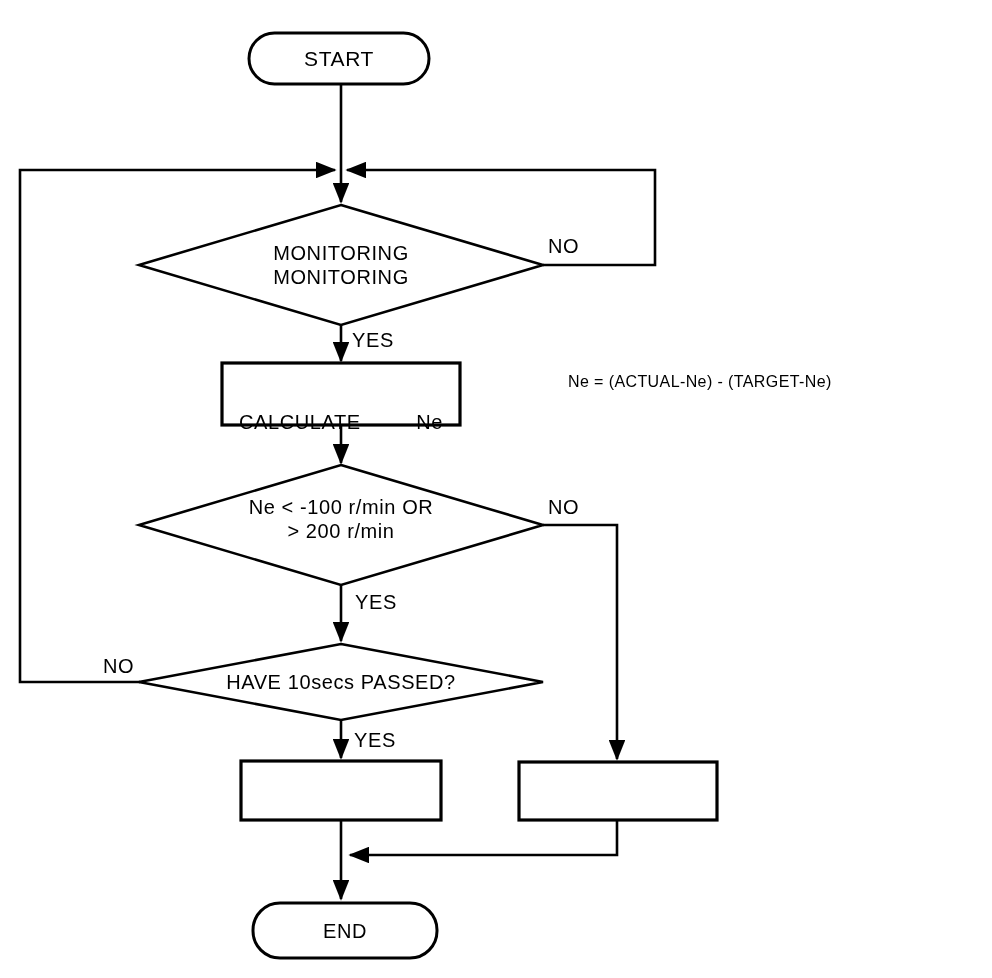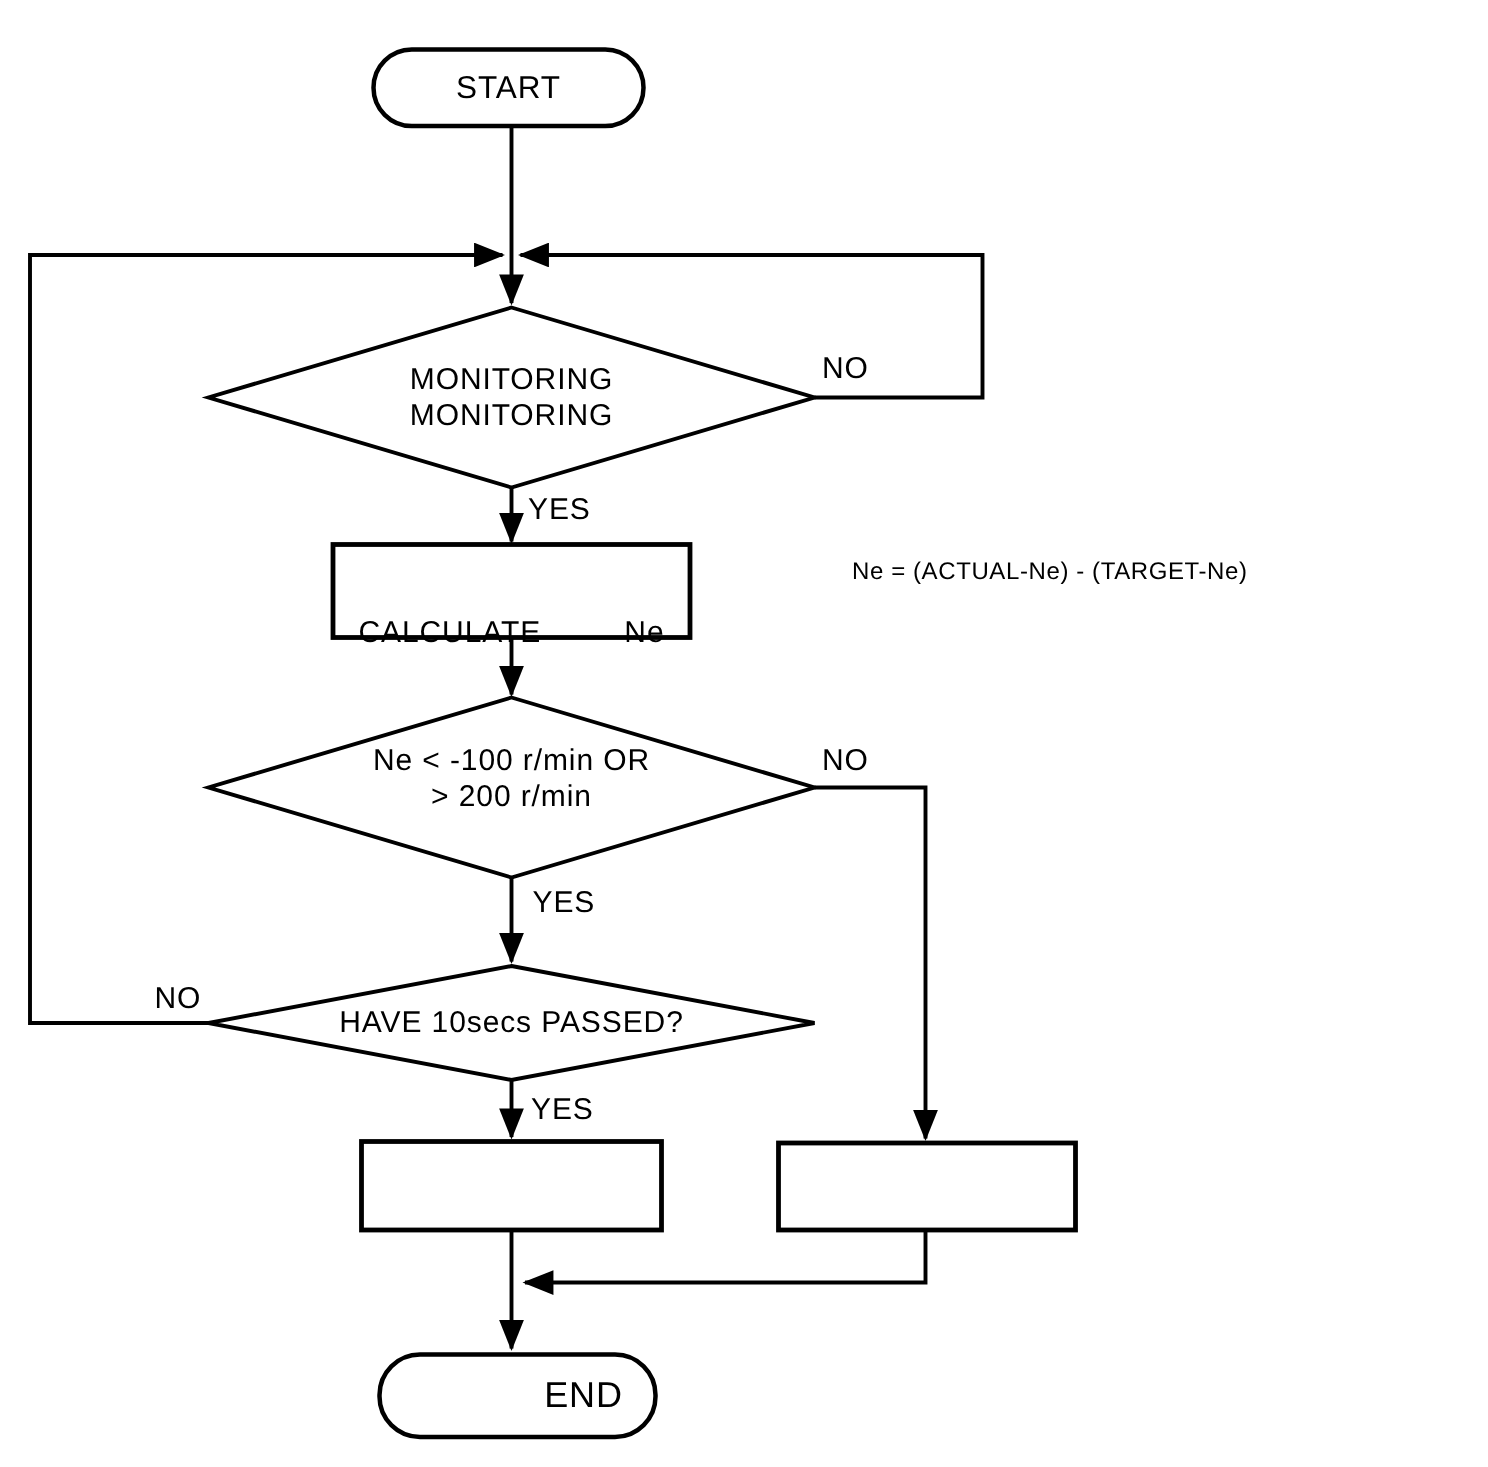--- a/index.html
+++ b/index.html
@@ -107,21 +107,21 @@
 
   <div class="lbl center-box col" style="left:139px; top:459px; width:404px; height:120px;">
     <span>Ne &lt; -100 r/min OR</span>
     <span>&gt; 200 r/min</span>
   </div>
 
   <div class="lbl center-box" style="left:139px; top:644px; width:404px; height:76px;">HAVE 10secs PASSED?</div>
 
 
 
-  <div class="lbl center-box" style="left:253px; top:903px; width:184px; height:55px; font-size:24px;margin-left:44px;">END</div>
+  <div class="lbl center-box" style="left:253px; top:903px; width:184px; height:55px; font-size:20px;">END</div>
 
   <div class="lbl" style="left:548px; top:235px;">NO</div>
   <div class="lbl" style="left:352px; top:329px;">YES</div>
   <div class="lbl" style="left:548px; top:496px;">NO</div>
   <div class="lbl" style="left:355px; top:591px;">YES</div>
   <div class="lbl" style="left:103px; top:655px;">NO</div>
   <div class="lbl" style="left:354px; top:729px;">YES</div>
 
 </div>
 

